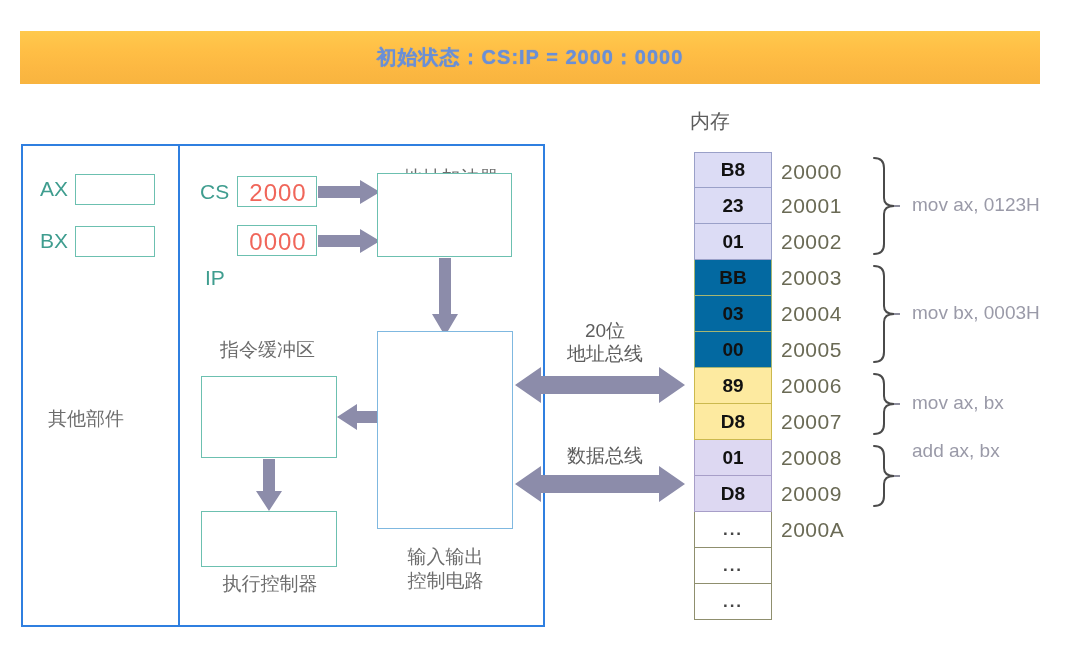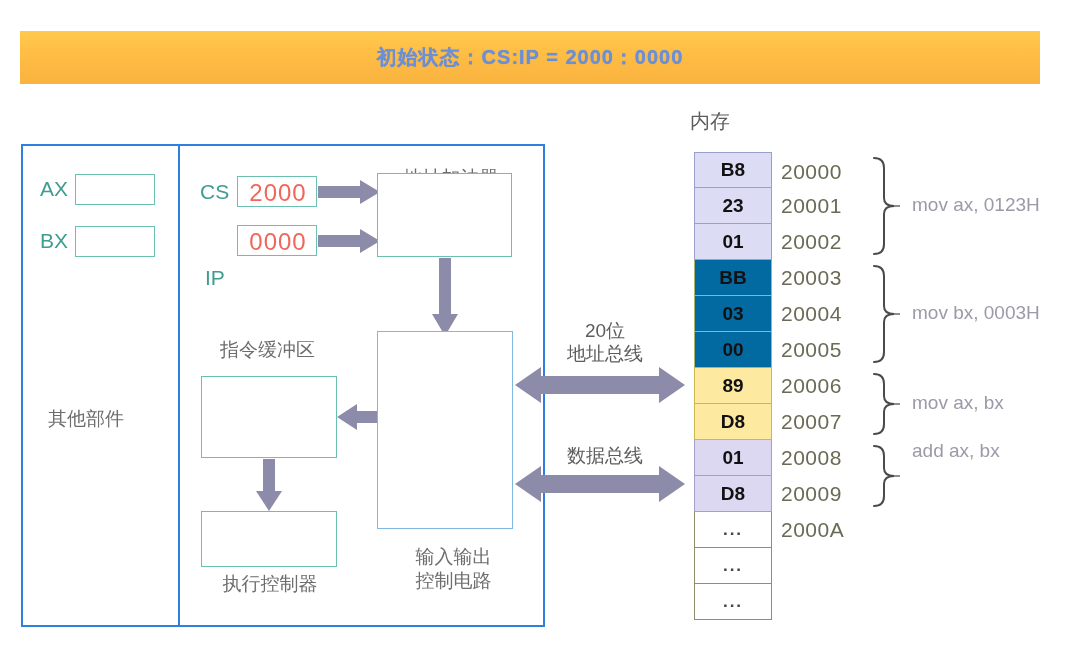--- a/index.html
+++ b/index.html
@@ -158,21 +158,21 @@
   <div class="arrow" style="left:256px;top:459px;">
     <svg width="26" height="52" viewBox="0 0 26 52">
       <polygon points="7,0 19,0 19,32 26,32 13,52 0,32 7,32" fill="#8c8caa"></polygon>
     </svg>
   </div>
 
   <div class="tealbox" style="left:201px;top:511px;width:136px;height:56px;"></div>
   <div class="cn-label center" style="left:190px;top:572px;width:160px;">执行控制器</div>
 
   <div class="bluebox" style="left:377px;top:331px;width:136px;height:198px;"></div>
-  <div class="cn-label center" style="left:381px;top:545px;width:145px;">输入输出
+  <div class="cn-label center" style="left:373px;top:545px;width:145px;">输入输出
 控制电路</div>
 
   <div class="bus-label" style="left:545px;top:320px;width:120px;">20位
 地址总线</div>
 
   <div class="arrow" style="left:515px;top:365px;">
     <svg width="170" height="40" viewBox="0 0 170 40">
       <polygon points="0,20 26,2 26,11 144,11 144,2 170,20 144,38 144,29 26,29 26,38" fill="#8c8caa"></polygon>
     </svg>
   </div>

